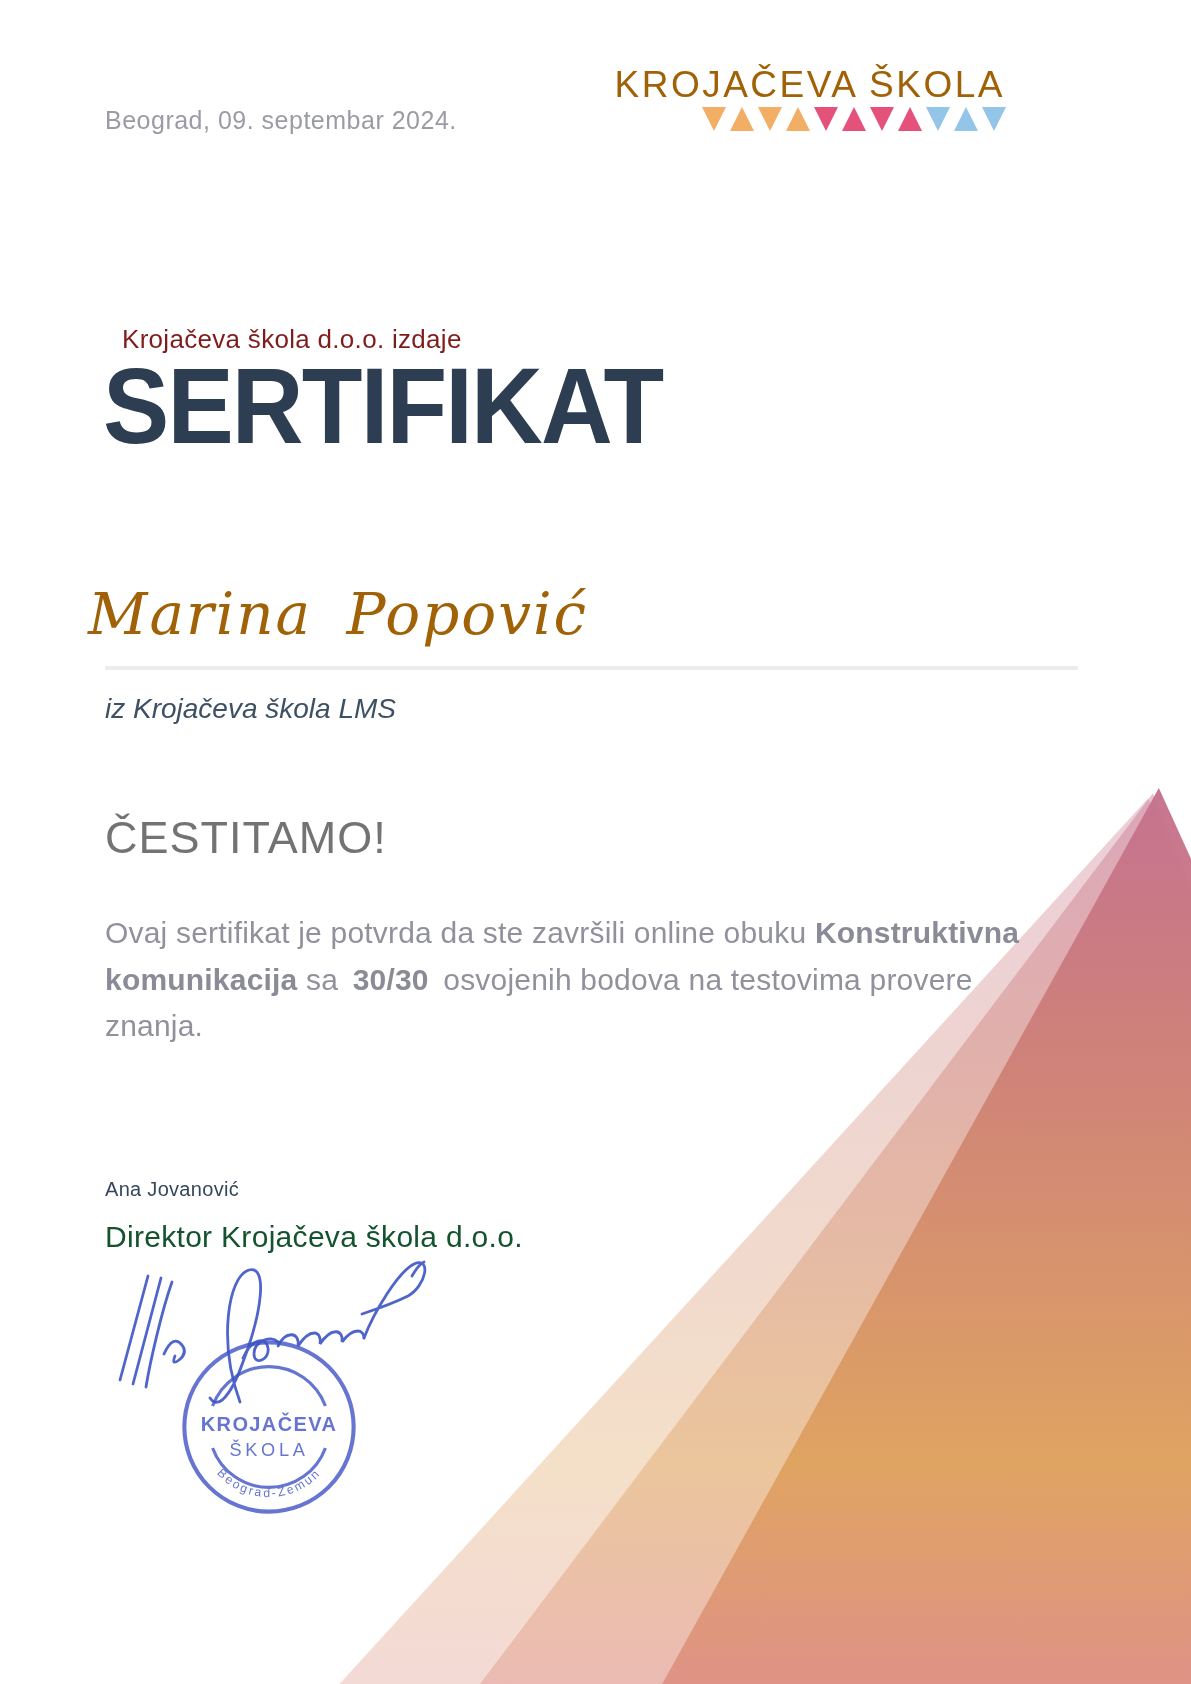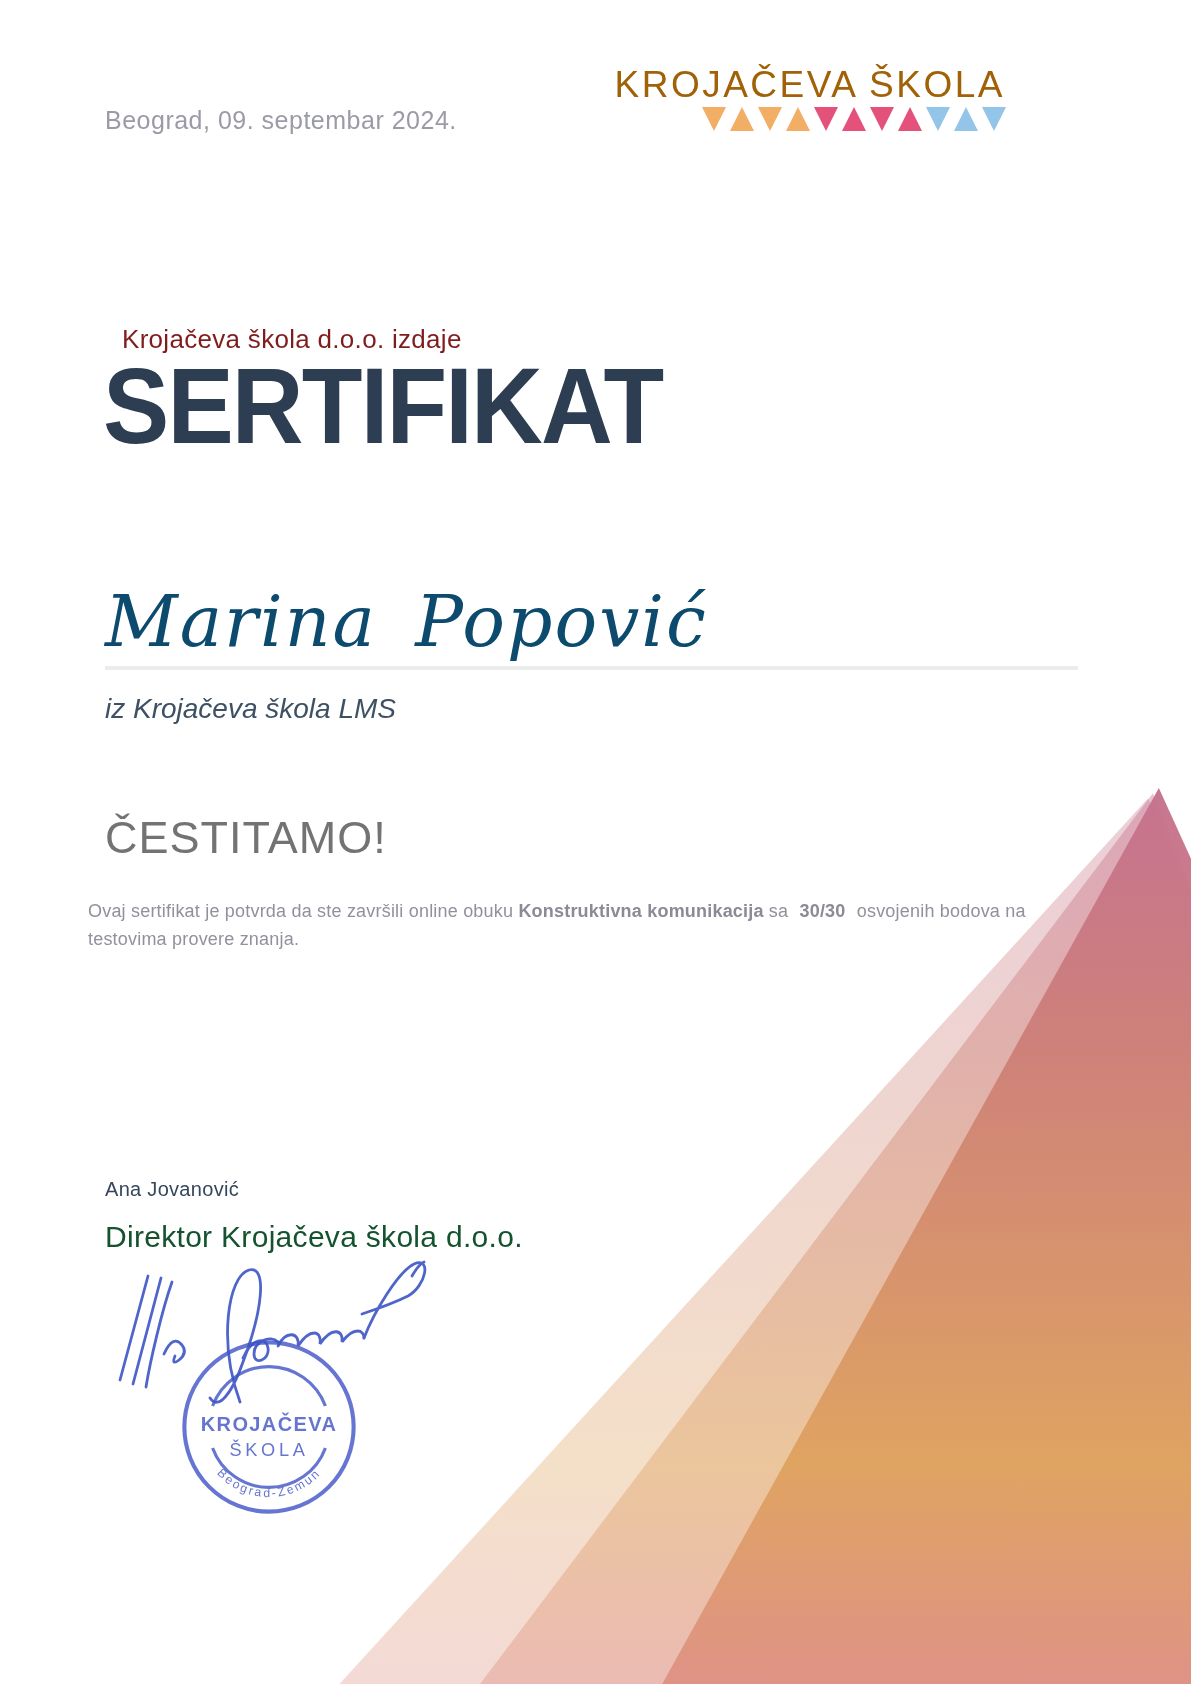--- a/index.html
+++ b/index.html
@@ -35,39 +35,39 @@
   .issuer{
     position:absolute;left:105px;top:324px;
     font-size:26px;color:#7f1d1d;letter-spacing:.3px;margin-left:17px;
   }
   .title{
     position:absolute;left:103px;top:352px;
     font-size:108px;font-weight:800;letter-spacing:-2px;color:#2e3e52;
     transform:scaleX(.92);transform-origin:left top;line-height:1;
   }
   .recipient{
-    position:absolute;left:105px;top:580px;
+    position:absolute;left:88px;top:580px;
     font-family:"DejaVu Serif", serif;font-style:italic;
-    font-size:71px;color:#0c4a6e;letter-spacing:2px;word-spacing:14px;
+    font-size:58px;color:#a16207;letter-spacing:2px;word-spacing:14px;
   }
   .name-line{
     position:absolute;left:105px;top:666px;width:973px;height:4px;
     background:#ececec;
   }
   .recipient-from{
     position:absolute;left:105px;top:693px;
     font-size:28px;font-style:italic;color:#3e5064;
   }
   .congrats{
     position:absolute;left:105px;top:812px;
     font-size:45px;letter-spacing:1px;color:#737373;
   }
   .body-text{
-    position:absolute;left:88px;top:880px;width:940px;
-    font-size:18px;line-height:1.55;color:#91919d;letter-spacing:.2px;
+    position:absolute;left:105px;top:880px;width:940px;
+    font-size:30px;line-height:1.55;color:#91919d;letter-spacing:.2px;
   }
   .body-text b{font-weight:700;color:#8b8b98;}
   .body-text .score{margin:0 6px;}
 
   
   .sig-name{
     position:absolute;left:105px;top:1178px;
     font-size:20px;color:#36475b;letter-spacing:.3px;
   }
   .sig-title{

